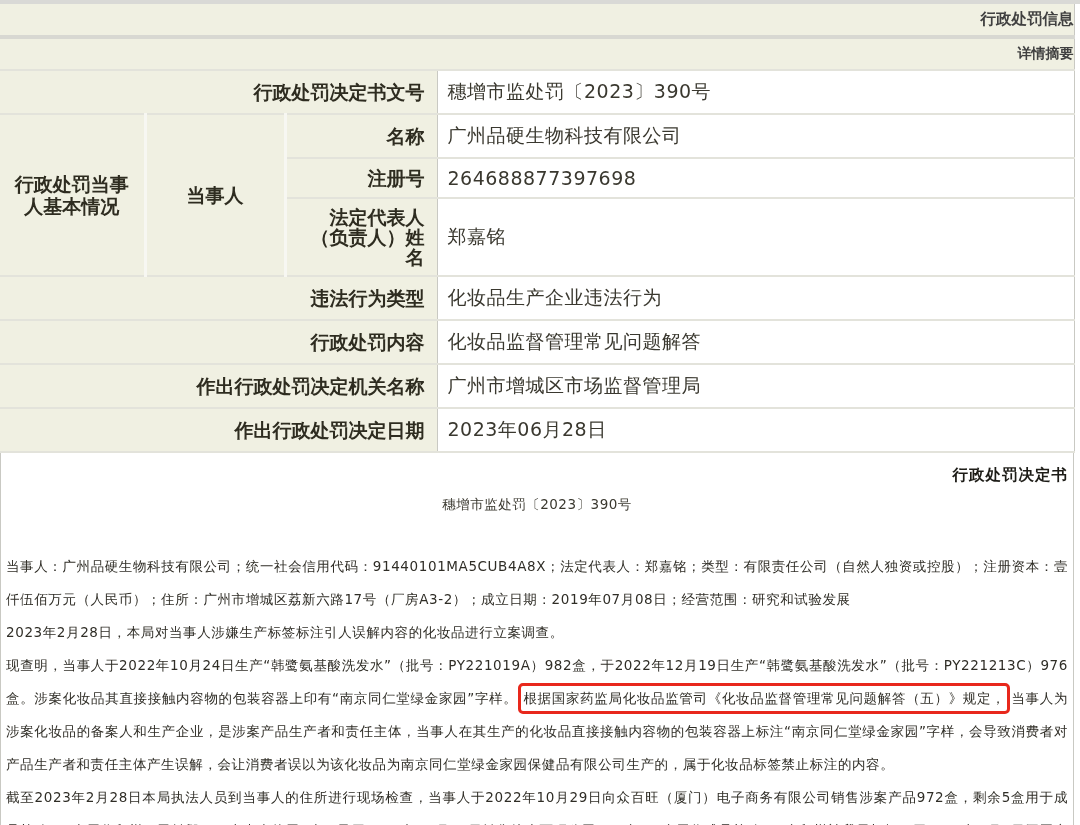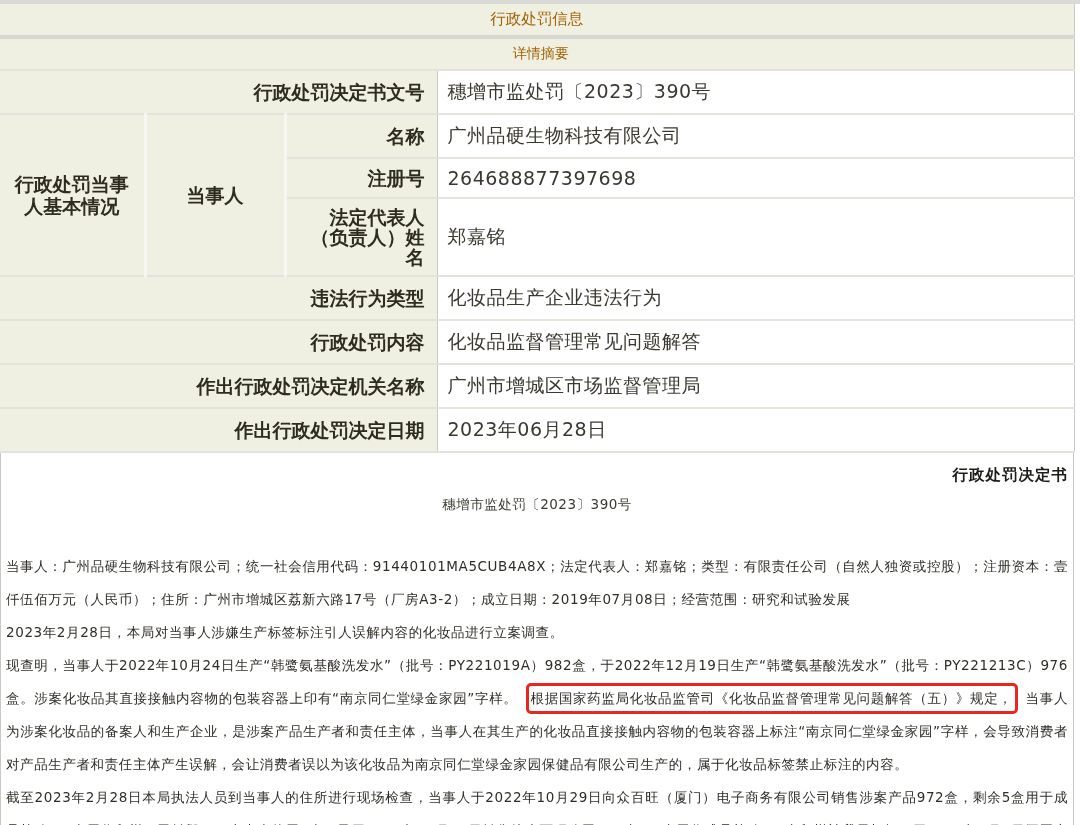--- a/index.html
+++ b/index.html
@@ -24,25 +24,25 @@
   table.penalty-table col.c2 { width: 140px; }
   table.penalty-table col.c3 { width: 152px; }
   table.penalty-table col.c4 { width: 637px; }
   table.penalty-table td {
     border-bottom: 2px solid #e3e3db;
     vertical-align: middle;
     font-size: 19px;
   }
   td.hdr {
     background: #f0f0e2;
-    text-align: center;
-    font-weight: normal;
+    text-align: right;
+    font-weight: bold;
     height: 33px;
     font-size: 15px;
-    color: #a16207;
+    color: #404040;
   }
   td.hdr.main { border-bottom: 4px solid #d8d8d2; font-size: 15.5px; }
   td.hdr.sub  { font-size: 14px; padding-left: 8px; }
   td.lbl {
     background: #f0f0e2;
     text-align: right;
     font-weight: bold;
     padding: 8px 12px 8px 6px;
     color: #2e2c20;
     line-height: 20px;
@@ -94,21 +94,21 @@
     line-height: 33px;
     letter-spacing: 0.6px;
     color: #2f2d26;
     text-align: justify;
   }
   .doc-paragraphs p { margin: 0; }
   .hl-box {
     border: 3px solid #e8281c;
     border-radius: 5px;
     padding: 4px 2px 5px 2px;
-    margin: 0 8px;
+    margin: 0 1px;
   }
 </style>
 </head>
 <body>
 
 <div class="top-strip"></div>
 
 <table class="penalty-table">
   <colgroup>
       <col class="c1">

